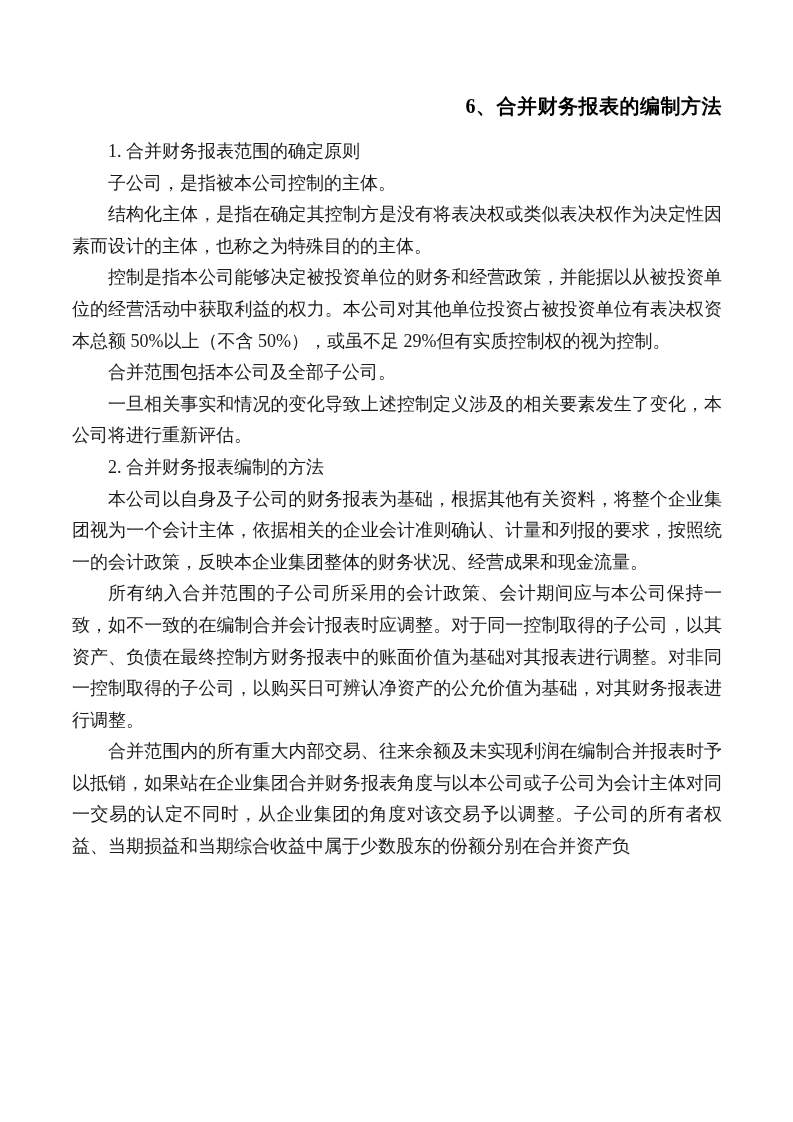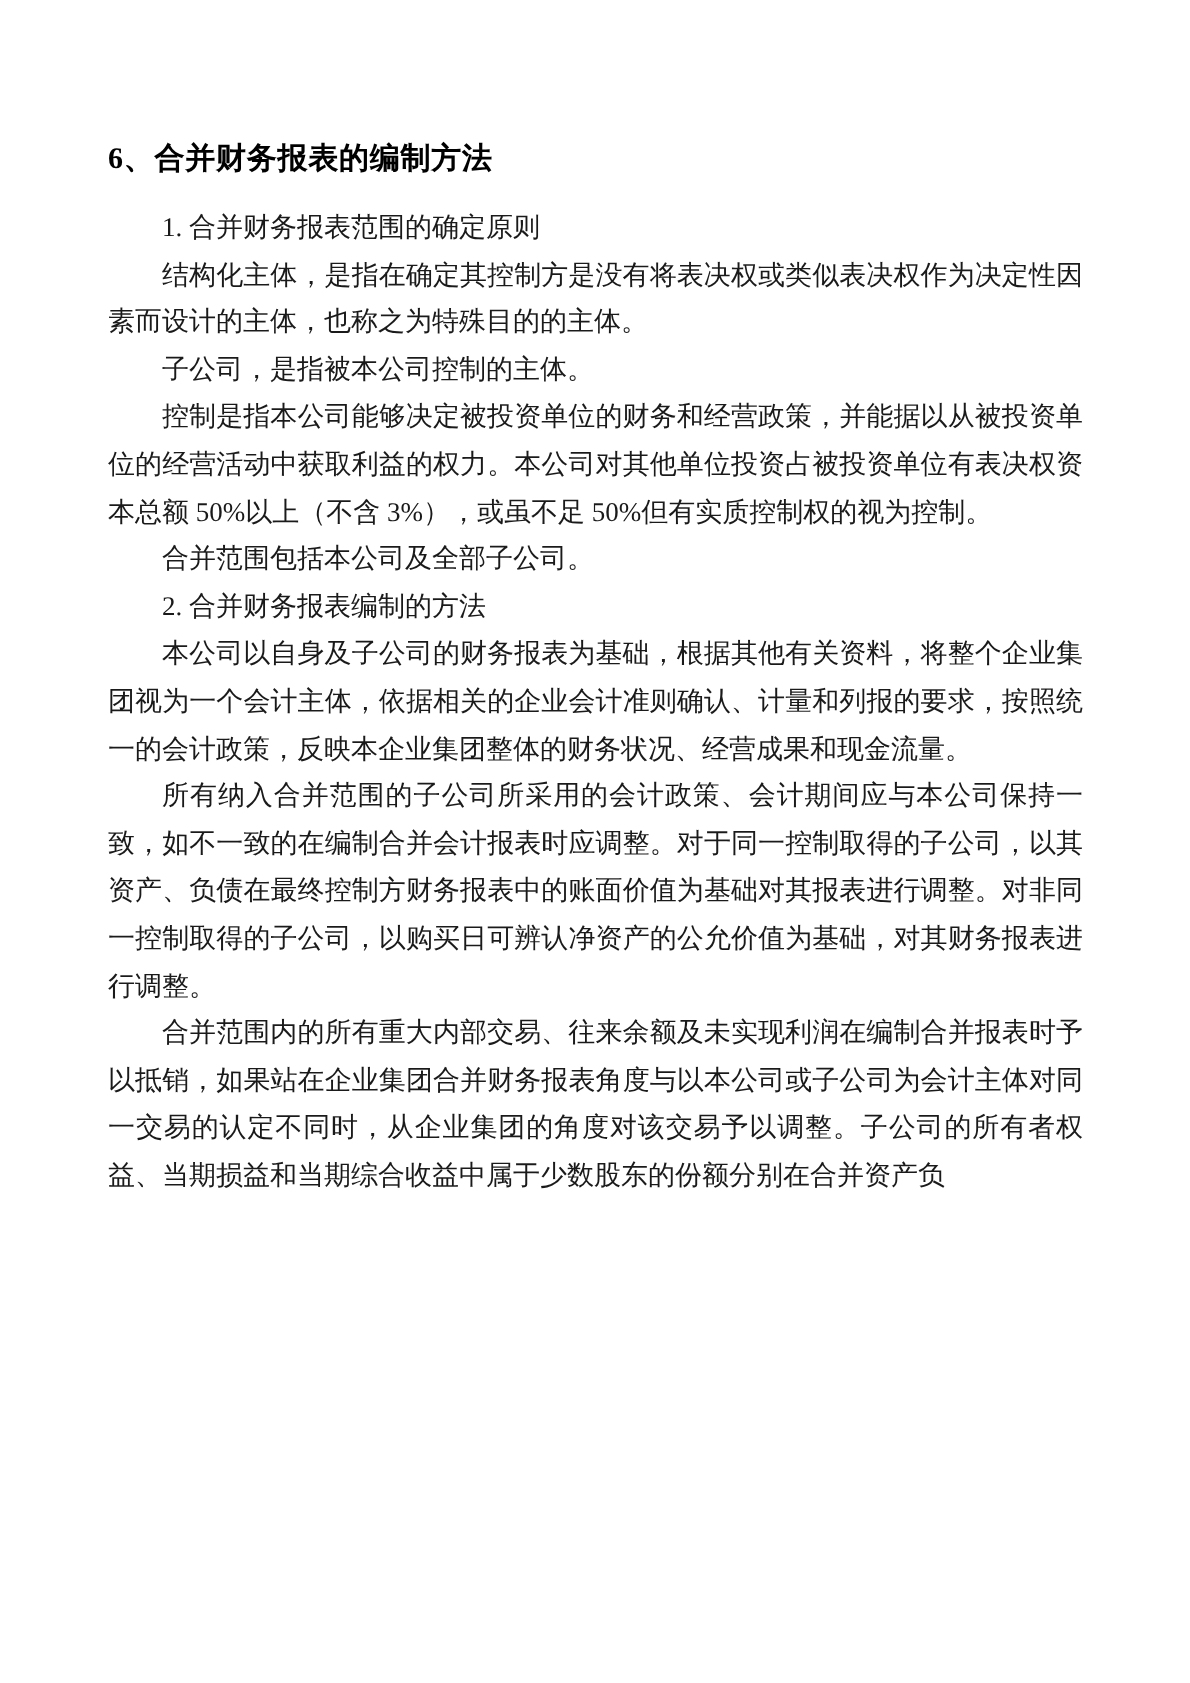--- a/index.html
+++ b/index.html
@@ -21,38 +21,40 @@
     top: 90px;
     width: 650px;
   }
   .doc-heading {
     font-size: 20px;
     font-weight: bold;
     color: #000000;
     margin: 0 0 14px 0;
     line-height: 32px;
     letter-spacing: 0.5px;
+    text-align: right;
   }
   .doc-para {
     margin: 0;
     font-size: 18px;
     line-height: 31.6px;
     text-align: justify;
     text-indent: 2em;
     word-break: break-all;
   }
 </style>
 </head>
 <body>
 
 <div class="page">
   <h1 class="doc-heading">6、合并财务报表的编制方法</h1>
 
   <p class="doc-para">1. 合并财务报表范围的确定原则</p>
+  <p class="doc-para">子公司，是指被本公司控制的主体。</p>
   <p class="doc-para">结构化主体，是指在确定其控制方是没有将表决权或类似表决权作为决定性因素而设计的主体，也称之为特殊目的的主体。</p>
-  <p class="doc-para">子公司，是指被本公司控制的主体。</p>
-  <p class="doc-para">控制是指本公司能够决定被投资单位的财务和经营政策，并能据以从被投资单位的经营活动中获取利益的权力。本公司对其他单位投资占被投资单位有表决权资本总额 50%以上（不含 3%），或虽不足 50%但有实质控制权的视为控制。</p>
+  <p class="doc-para">控制是指本公司能够决定被投资单位的财务和经营政策，并能据以从被投资单位的经营活动中获取利益的权力。本公司对其他单位投资占被投资单位有表决权资本总额 50%以上（不含 50%），或虽不足 29%但有实质控制权的视为控制。</p>
   <p class="doc-para">合并范围包括本公司及全部子公司。</p>
+  <p class="doc-para">一旦相关事实和情况的变化导致上述控制定义涉及的相关要素发生了变化，本公司将进行重新评估。</p>
   <p class="doc-para">2. 合并财务报表编制的方法</p>
   <p class="doc-para">本公司以自身及子公司的财务报表为基础，根据其他有关资料，将整个企业集团视为一个会计主体，依据相关的企业会计准则确认、计量和列报的要求，按照统一的会计政策，反映本企业集团整体的财务状况、经营成果和现金流量。</p>
   <p class="doc-para">所有纳入合并范围的子公司所采用的会计政策、会计期间应与本公司保持一致，如不一致的在编制合并会计报表时应调整。对于同一控制取得的子公司，以其资产、负债在最终控制方财务报表中的账面价值为基础对其报表进行调整。对非同一控制取得的子公司，以购买日可辨认净资产的公允价值为基础，对其财务报表进行调整。</p>
   <p class="doc-para">合并范围内的所有重大内部交易、往来余额及未实现利润在编制合并报表时予以抵销，如果站在企业集团合并财务报表角度与以本公司或子公司为会计主体对同一交易的认定不同时，从企业集团的角度对该交易予以调整。子公司的所有者权益、当期损益和当期综合收益中属于少数股东的份额分别在合并资产负</p>
 </div>
 
 </body></html>

